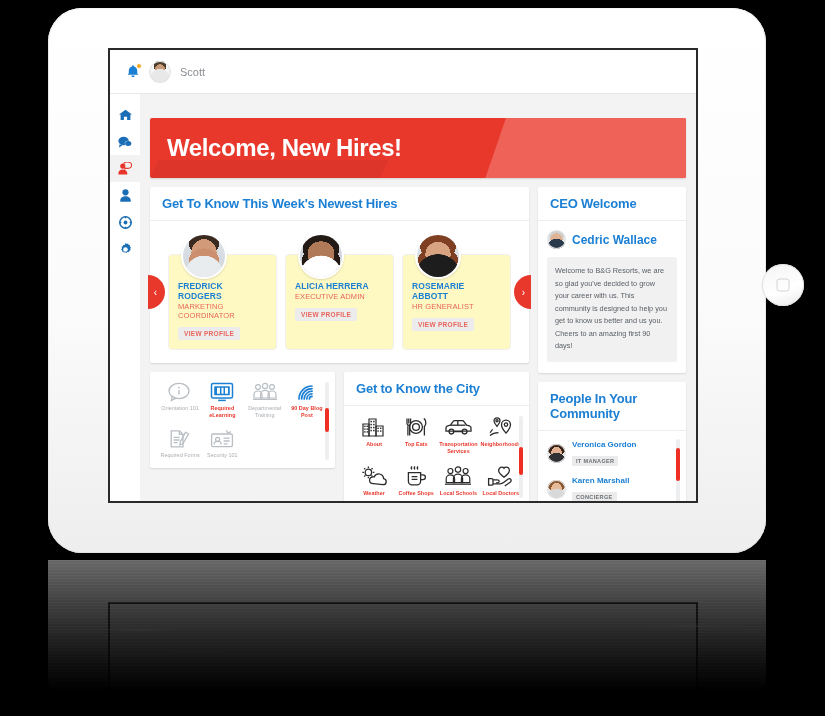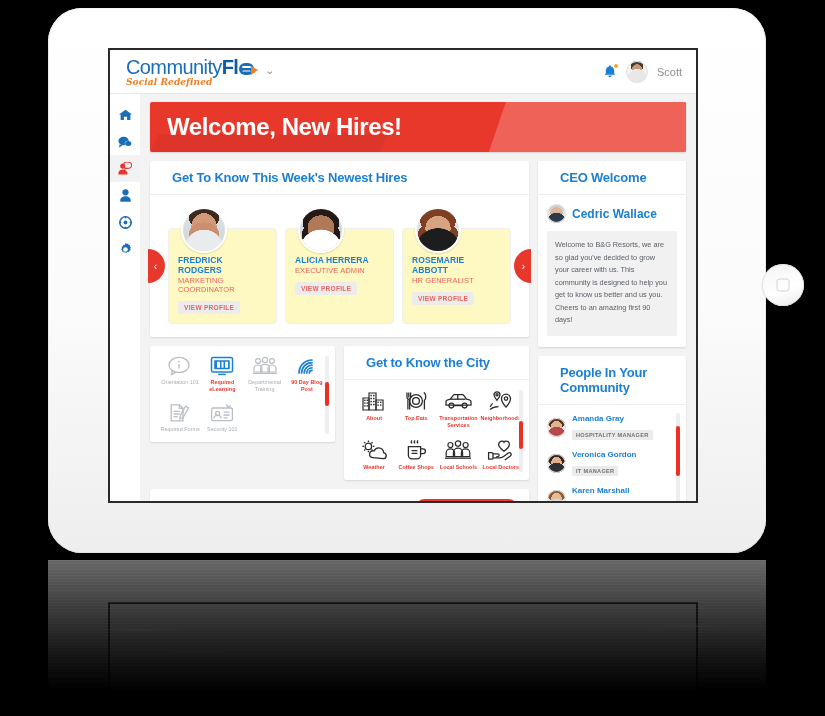--- a/index.html
+++ b/index.html
@@ -106,25 +106,26 @@
     width:30px; height:27px; display:flex; align-items:center; justify-content:center;
     color:#1b6eb5;
   }
   .rail-item.active { background:#f2f2f2; color:#e8352b; }
   .rail-item svg { display:block; }
 
   
   .content { flex:1; padding:8px 10px 0 10px; overflow:hidden; background:#f3f3f3; }
 
   .banner {
-    position:relative; height:50px; border-radius:2px; overflow:hidden;
+    position:relative; height:60px; border-radius:2px; overflow:hidden;
     background:#e8382c;
     box-shadow:0 1px 2px rgba(0,0,0,.13);
     display:flex; align-items:center;
     margin-bottom:9px;
+    margin-top:16px;
   }
   .banner::before{
     content:""; position:absolute; right:0; top:0; bottom:0; width:200px;
     background:#ef6257;
     transform: skewX(-19deg); transform-origin: top right; right:-20px;
   }
   .banner::after{
     content:""; position:absolute; left:0; bottom:0; width:230px; height:18px;
     background:rgba(0,0,0,.045); transform:skewX(-25deg); transform-origin:bottom left;
   }
@@ -132,21 +133,21 @@
     position:relative; z-index:2; color:#fff; font-size:24px; font-weight:700;
     letter-spacing:-.4px; padding-left:17px;
   }
 
   .cols { display:flex; gap:9px; align-items:flex-start; }
   .col-main { flex:1 1 auto; min-width:0; }
   .col-side { flex:0 0 148px; }
 
   .card { background:#fff; border-radius:2px; box-shadow:0 1px 2px rgba(0,0,0,.12); margin-bottom:9px; }
   .card-head { padding:9px 12px; border-bottom:1px solid #ededed; }
-  .card-title { color:#1b7fd4; font-size:12px; font-weight:700; letter-spacing:-.2px;margin-left:10px; }
+  .card-title { color:#1b7fd4; font-size:12px; font-weight:700; letter-spacing:-.2px; }
   .card-title.lg { font-size:13px; }
 
   
   .carousel { position:relative; padding:11px 18px 13px 18px; display:flex; gap:8px; }
   .arrow {
     position:absolute; top:50%; transform:translateY(-50%);
     width:17px; height:34px; background:#e8382c; color:#fff;
     display:flex; align-items:center; justify-content:center; font-size:10px;
   }
   .arrow.left { left:-2px; border-radius:0 17px 17px 0; padding-right:2px; }
@@ -289,29 +290,20 @@
 
   <div class="tablet">
     <div class="camera"></div>
     <div class="home-btn">
         <i></i>
       </div>
 
     <div class="screen">
 
       <div class="app-header">
-        <div class="brand">
-          <div class="brand-text">
-            <div class="brand-main">
-              <span>Community</span><b>Fl</b><span class="brand-bubble"></span>
-            </div>
-            <div class="brand-tag">Social Redefined</div>
-          </div>
-          <span class="brand-caret">⌄</span>
-        </div>
         <div class="header-right">
           <span class="bell">
             <svg width="14" height="15" viewBox="0 0 14 15">
                 <path d="M7 1.2c.5 0 .9.4.9.9v.4c2 .4 3.3 2 3.3 4.1v2.6l1.1 1.6H1.7l1.1-1.6V6.6c0-2.1 1.3-3.7 3.3-4.1v-.4c0-.5.4-.9.9-.9z" fill="#1b7fd4"></path>
                 <path d="M5.4 11.6h3.2c0 .9-.7 1.6-1.6 1.6s-1.6-.7-1.6-1.6z" fill="#1b7fd4"></path>
               </svg>
             <span class="bell-dot"></span>
           </span>
           <span class="avatar-hdr"></span>
           <span class="hdr-name">Scott</span>
@@ -646,27 +638,20 @@
                   <div class="ceo-quote">Welcome to B&amp;G Resorts, we are so glad you've decided to grow your career with us. This community is designed to help you get to know us better and us you. Cheers to an amazing first 90 days!</div>
                 </div>
               </div>
 
               <div class="card">
                 <div class="card-head">
                   <div class="card-title lg">People In Your Community</div>
                 </div>
                 <div class="people-body">
                   <div class="person">
-                    <div class="p-ava pa1"></div>
-                    <div>
-                      <div class="p-name">Amanda Gray</div>
-                      <div class="p-tag">HOSPITALITY MANAGER</div>
-                    </div>
-                  </div>
-                  <div class="person">
                     <div class="p-ava pa2"></div>
                     <div>
                       <div class="p-name">Veronica Gordon</div>
                       <div class="p-tag">IT MANAGER</div>
                     </div>
                   </div>
                   <div class="person">
                     <div class="p-ava pa3"></div>
                     <div>
                       <div class="p-name">Karen Marshall</div>

